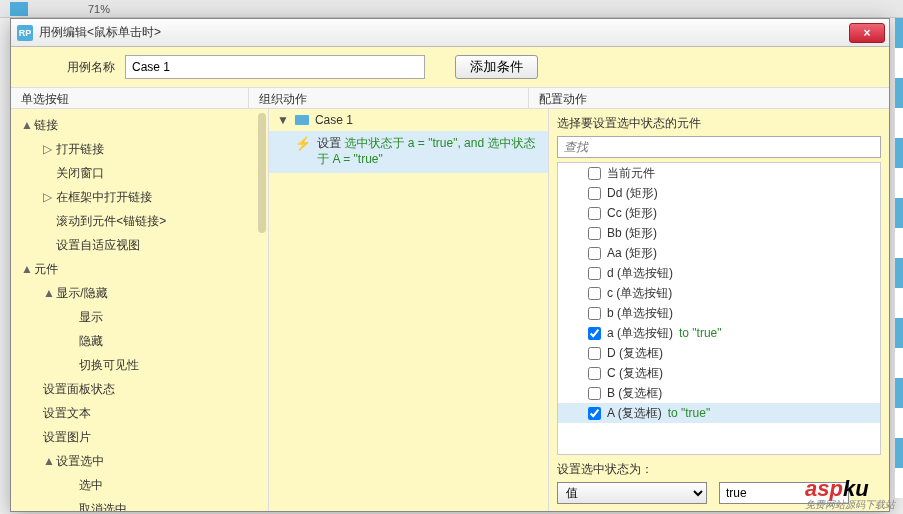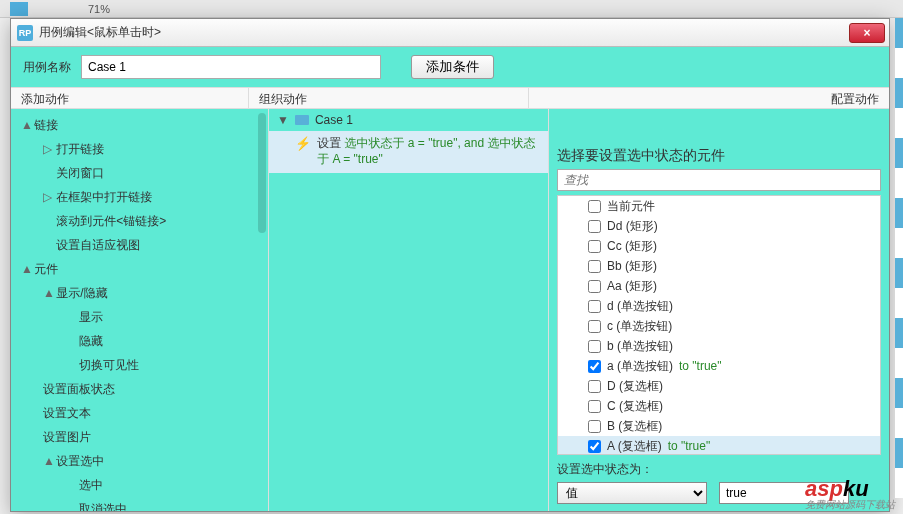--- a/index.html
+++ b/index.html
@@ -1,51 +1,51 @@
 <!DOCTYPE html>
 <html><head>
 <meta charset="utf-8">
 <style>
 * { box-sizing: border-box; margin: 0; padding: 0; }
 body { font-family: "Microsoft YaHei", Arial, sans-serif; font-size: 12px; background: #f0f0f0; color: #333; overflow: hidden; }
 .toolbar-bg { height: 18px; background: #e8e8e8; border-bottom: 1px solid #ccc; display: flex; align-items: center; gap: 10px; padding: 0 10px; }
 .toolbar-bg .tb-item { width: 18px; height: 14px; background: #4faedc; }
 .toolbar-bg .zoom { font-size: 11px; color: #555; margin-left: 50px; }
-.dialog { position: absolute; left: 10px; top: 18px; width: 880px; height: 494px; background: #5eead4; border: 1px solid #888; box-shadow: 0 4px 20px rgba(0,0,0,.3); display: flex; flex-direction: column; }
+.dialog { position: absolute; left: 10px; top: 18px; width: 880px; height: 494px; background: #fef9c3; border: 1px solid #888; box-shadow: 0 4px 20px rgba(0,0,0,.3); display: flex; flex-direction: column; }
 .titlebar { height: 28px; background: linear-gradient(#fdfdfd,#eaeaea); display: flex; align-items: center; border-bottom: 1px solid #bbb; }
 .titlebar .rp-icon { width: 16px; height: 16px; background: #4faedc; color: #fff; font-size: 9px; font-weight: bold; display: flex; align-items: center; justify-content: center; margin: 0 6px 0 6px; border-radius: 2px; }
 .titlebar .title-text { flex: 1; font-size: 12px; color: #333; }
 .titlebar .close-btn { width: 36px; height: 20px; background: linear-gradient(#e67,#c23); border: 1px solid #922; border-radius: 3px; margin-right: 4px; display: flex; align-items: center; justify-content: center; color: #fff; font-weight: bold; cursor: pointer; }
-.name-row { height: 40px; display: flex; align-items: center; padding: 0 12px; gap: 10px; }
+.name-row { height: 40px; display: flex; align-items: center; padding: 0 12px; gap: 10px; margin-left: 44px; }
 .name-row label { color: #333; }
 .name-row input.case-name { width: 300px; height: 24px; border: 1px solid #aaa; padding: 0 6px; font-size: 12px; }
 .name-row .btn { height: 24px; padding: 0 14px; border: 1px solid #999; background: linear-gradient(#fefefe,#e8e8e8); border-radius: 3px; cursor: pointer; margin-left: 20px; }
 .headers-row { height: 22px; background: #f8f8f8; border-top: 1px solid #ddd; border-bottom: 1px solid #ddd; display: flex; }
 .col-head { padding: 3px 10px; font-size: 12px; color: #333; }
 .col1 { width: 238px; border-right: 1px solid #ddd; }
 .col2 { width: 280px; border-right: 1px solid #ddd; }
-.col3 { flex: 1; text-align: right; }
+.col3 { flex: 1; }
 .body-row { flex: 1; display: flex; overflow: hidden; }
 .panel1 { width: 258px; border-right: 1px solid #ddd; overflow-y: auto; padding: 4px 0; position: relative; }
 .panel2 { width: 280px; border-right: 1px solid #ddd; overflow: hidden; position: relative; }
 .panel3 { flex: 1; display: flex; flex-direction: column; padding: 6px 8px; overflow: hidden; }
 .tree { list-style: none; }
 .tree li { padding: 2px 0 2px 8px; line-height: 20px; white-space: nowrap; cursor: pointer; }
 .tree .caret { display: inline-block; width: 10px; color: #666; }
 .tree .lvl1 { padding-left: 10px; }
 .tree .lvl2 { padding-left: 32px; }
 .tree .lvl3 { padding-left: 68px; }
 .panel2 .case-root { display: flex; align-items: center; gap: 6px; padding: 4px 8px; }
 .panel2 .case-root .tri { color: #555; }
 .panel2 .case-root .site-icon { width: 14px; height: 10px; background: #58b0d8; border-radius: 1px; position: relative; }
 .panel2 .action-item { display: flex; gap: 6px; padding: 4px 8px 6px 26px; background: #d9ecf7; align-items: flex-start; }
 .panel2 .bolt { color: #555; font-size: 13px; margin-top: 1px; }
 .panel2 .action-text { font-size: 12px; line-height: 16px; }
 .panel2 .action-text .green { color: #2a8a2a; }
-.panel3 .cfg-label { font-size: 14px; margin-bottom: 4px; color: #333; margin-top: 32px; }
+.panel3 .cfg-label { font-size: 12px; margin-bottom: 4px; color: #333; }
 .search-row { display: flex; align-items: center; gap: 8px; margin-bottom: 4px; }
 .search-row input { flex: 1; height: 22px; border: 1px solid #aaa; padding: 0 6px; font-style: italic; color: #888; font-size: 12px; }
 .search-row .chk-label { display: flex; align-items: center; gap: 4px; font-size: 12px; color: #333; }
 .widget-list { flex: 1; border: 1px solid #ccc; overflow-y: auto; background: #fff; }
 .widget-list .w-item { display: flex; align-items: center; gap: 6px; padding: 2px 8px 2px 30px; height: 20px; cursor: pointer; }
 .widget-list .w-item.hl { background: #d9ecf7; }
 .widget-list .w-item input[type=checkbox] { cursor: pointer; }
 .widget-list .w-item .green { color: #2a8a2a; }
 .bottom-cfg { height: 50px; padding-top: 6px; }
 .bottom-cfg .row2 { display: flex; gap: 12px; margin-top: 4px; }
@@ -75,21 +75,21 @@
     </div>
   </div>
 
   <div class="name-row">
     <label>用例名称</label>
     <input class="case-name" value="Case 1" style="">
     <button class="btn">添加条件</button>
   </div>
 
   <div class="headers-row">
-    <div class="col-head col1">添加动作</div>
+    <div class="col-head col1">单选按钮</div>
     <div class="col-head col2">组织动作</div>
     <div class="col-head col3">配置动作</div>
   </div>
 
   <div class="body-row">
     <div class="panel1">
       <ul class="tree">
         <li class="lvl1"><span class="caret">▲</span> <span>链接</span></li>
         <li class="lvl2"><span class="caret">▷</span> <span>打开链接</span></li>
         <li class="lvl2"><span class="caret"></span> <span>关闭窗口</span></li>

